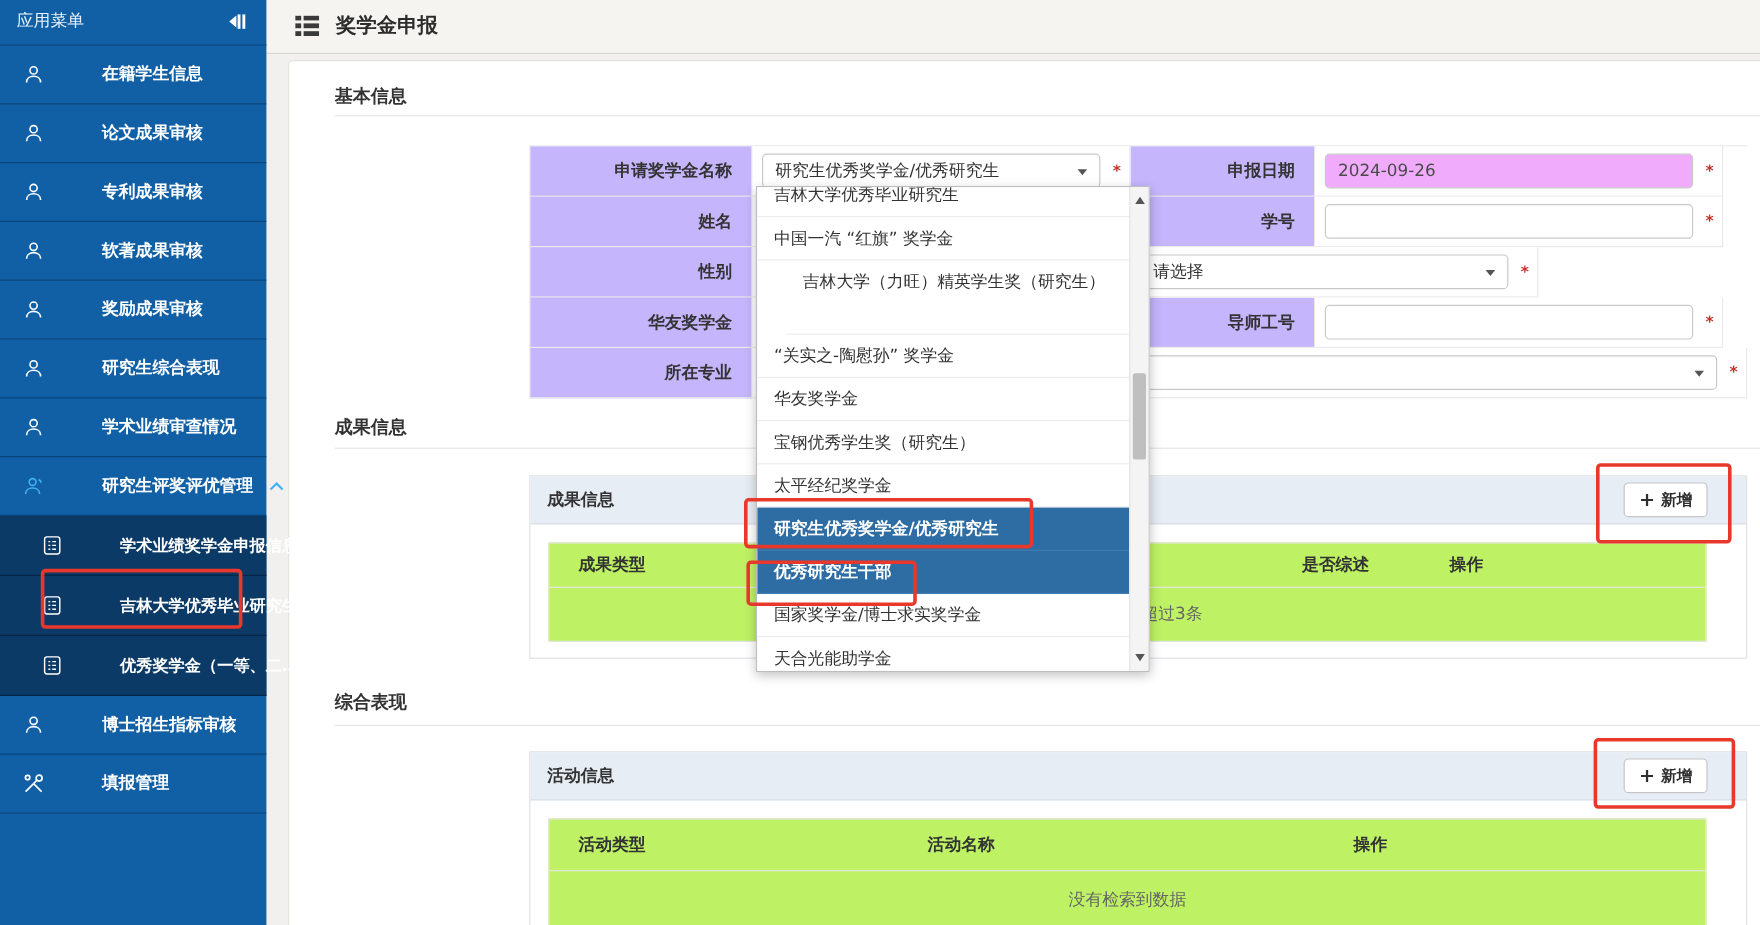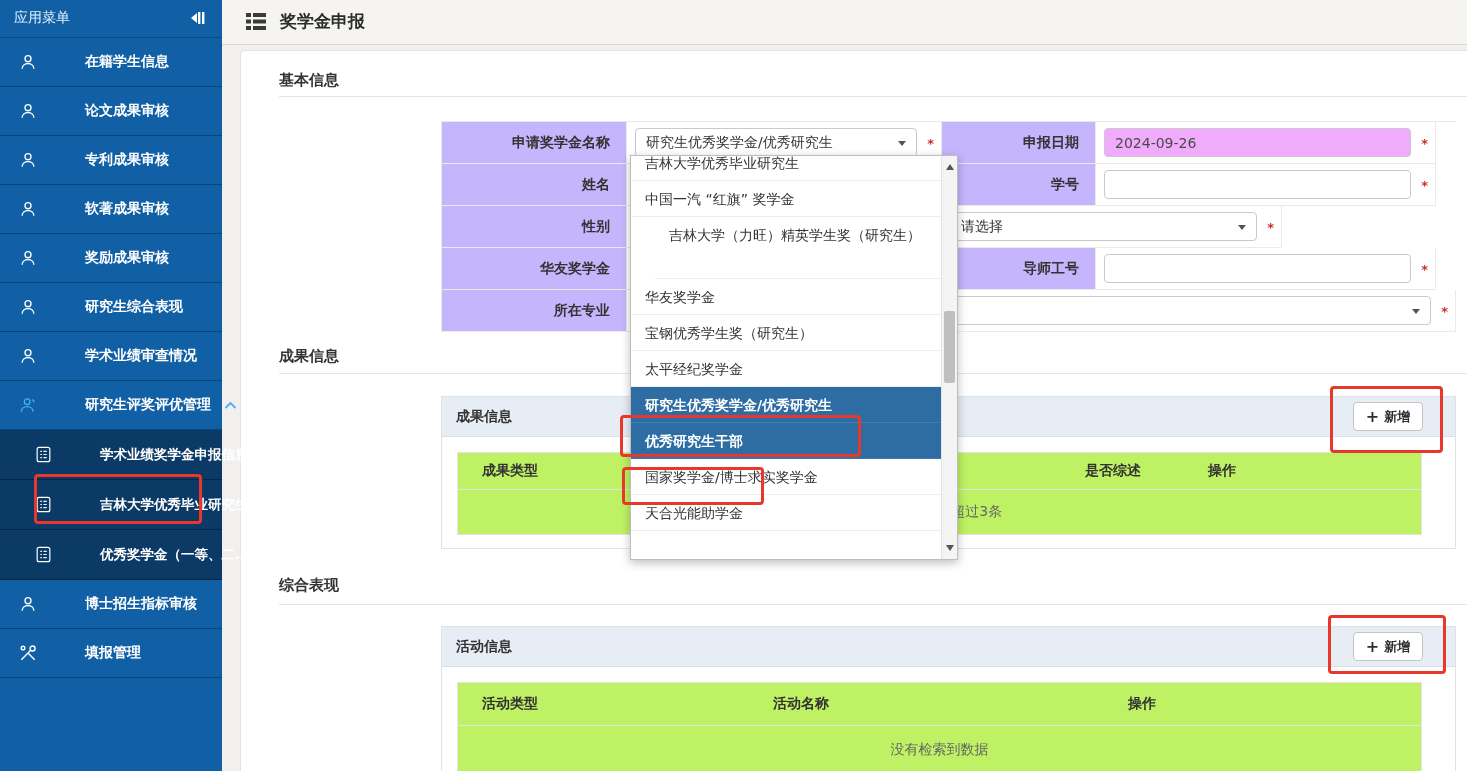--- a/index.html
+++ b/index.html
@@ -389,20 +389,21 @@
       <div class="empty-row" style="height:47px">没有检索到数据</div>
     </div>
   </div>
 </div>
 
 <div class="dropdown">
   <div class="dd-list">
     <div class="dd-item first">吉林大学优秀毕业研究生</div>
     <div class="dd-item">中国一汽 “红旗” 奖学金</div>
     <div class="dd-item two-line">吉林大学（力旺）精英学生奖（研究生）</div>
+    <div class="dd-item">“关实之-陶慰孙” 奖学金</div>
     <div class="dd-item">华友奖学金</div>
     <div class="dd-item">宝钢优秀学生奖（研究生）</div>
     <div class="dd-item">太平经纪奖学金</div>
     <div class="dd-item sel">研究生优秀奖学金/优秀研究生</div>
     <div class="dd-item sel">优秀研究生干部</div>
     <div class="dd-item">国家奖学金/博士求实奖学金</div>
     <div class="dd-item">天合光能助学金</div>
   </div>
   <div class="dd-scroll">
     <span class="dd-up"></span>

